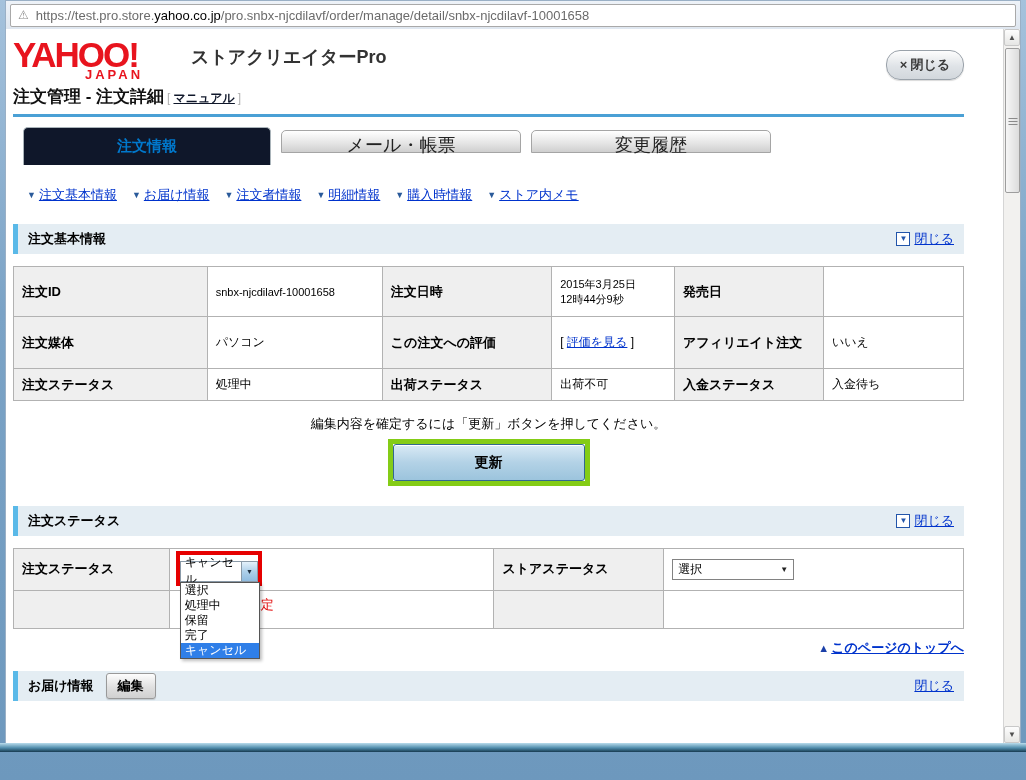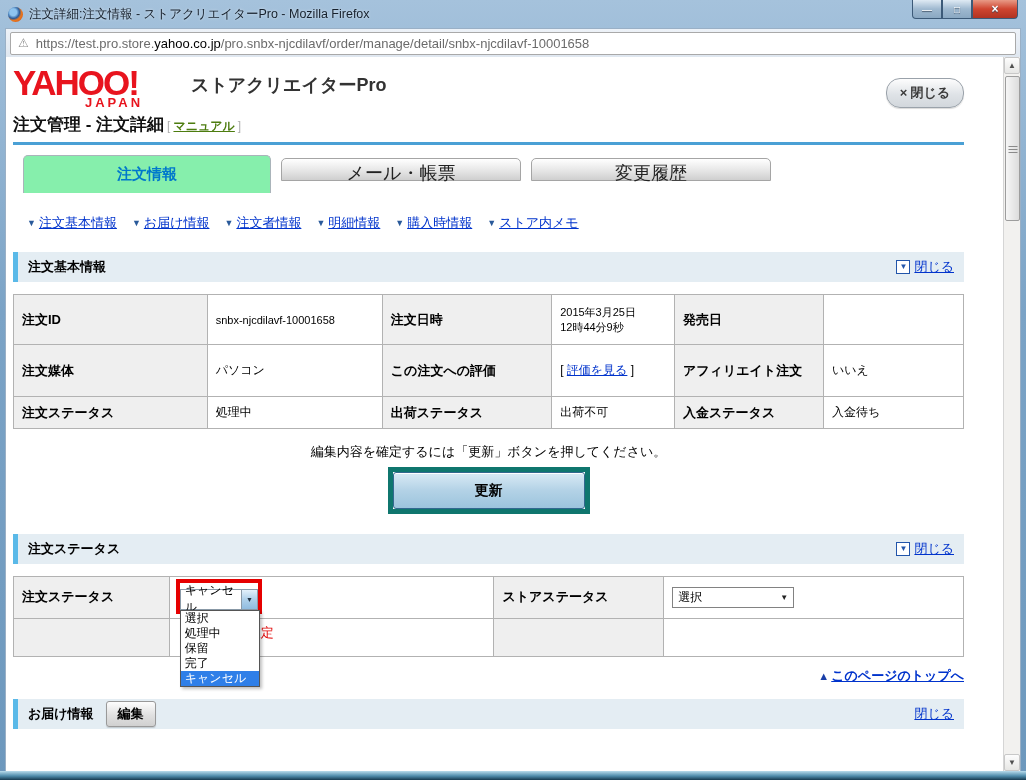--- a/index.html
+++ b/index.html
@@ -29,27 +29,27 @@
   .logo { width:178px; position:relative; cursor:pointer; }
   .logo-main { font-size:35px; font-weight:bold; letter-spacing:-2px; color:#e8141e; line-height:34px; }
   .logo-sub { font-size:13px; font-weight:bold; letter-spacing:3px; color:#e8141e; margin:-5px 0 0 72px; }
   .product-name { font-size:18px; font-weight:bold; color:#333; padding-top:7px; }
   .btn-gray { background:linear-gradient(#fdfdfd,#dfe3e7 55%,#d2d7dc); border:1px solid #9aa2aa; border-radius:14px; font-size:13px; font-weight:bold; color:#3a3a3a; padding:5px 13px; margin-left:auto; margin-top:12px; cursor:pointer; box-shadow:0 1px 1px rgba(0,0,0,.15); }
   .btn-gray .x { margin-right:3px; }
 
   .page-title-row { display:flex; align-items:baseline; margin-top:2px; }
   .page-title { font-size:17px; font-weight:bold; color:#111; }
   .bracket { color:#b0b0b0; font-size:12px; margin:0 3px; }
-  .manual-link { color:#4d7c0f; font-size:12px; font-weight:bold; text-decoration:underline; cursor:pointer; }
+  .manual-link { color:#0f172a; font-size:12px; font-weight:bold; text-decoration:underline; cursor:pointer; }
   .blue-rule { height:3px; background:#4aa0d5; margin-top:6px; }
 
   
   .tabs { display:flex; gap:10px; margin-top:10px; padding-left:10px; height:38px; align-items:flex-start; }
   .tab { text-align:center; border-radius:5px 5px 0 0; cursor:pointer; }
-  .tab-active { width:248px; height:38px; background:#86efac; border:1px solid #aab4ba; border-bottom:none; color:#0078cc; font-size:15px; font-weight:bold; line-height:36px; }
+  .tab-active { width:248px; height:38px; background:#0f172a; border:1px solid #aab4ba; border-bottom:none; color:#0078cc; font-size:15px; font-weight:bold; line-height:36px; }
   .tab-idle { width:240px; height:23px; margin-top:3px; background:linear-gradient(#ffffff,#e6e6e6 55%,#cfcfcf); border:1px solid #a5a5a5; color:#222; font-size:18px; line-height:29px; }
 
   
   .anchors { display:flex; gap:15px; margin:21px 0 0 14px; font-size:13px; }
   .anchor { display:flex; align-items:center; cursor:pointer; }
   .anchor .tri { color:#2a5a9a; font-size:9px; margin-right:3px; }
   .anchor a, .link { color:#0033cc; text-decoration:underline; }
 
   
   .sec { margin-top:20px; height:30px; background:#e4edf3; border-left:5px solid #5ab9e8; display:flex; align-items:center; padding:0 10px; }
@@ -59,21 +59,21 @@
 
   
   table { border-collapse:collapse; width:951px; margin-top:12px; font-size:12px; }
   td { border:1px solid #b2b2b2; padding:4px 8px; vertical-align:middle; }
   td.lbl { background:#efefef; font-weight:bold; font-size:13px; }
   table.t1 tr:nth-child(1) td { height:50px; }
   table.t1 tr:nth-child(2) td { height:52px; }
   table.t1 tr:nth-child(3) td, table.t1 tr:nth-child(4) td { height:32px; }
 
   .center-note { text-align:center; font-size:13px; margin-top:14px; color:#000; }
-  .redbox-wrap { width:fit-content; margin:6px auto 0; border:5px solid #0f766e; }
+  .redbox-wrap { width:fit-content; margin:6px auto 0; border:5px solid #84cc16; }
   .btn-update { width:192px; height:37px; background:linear-gradient(#d9eaf5,#b3d2e6 50%,#9cc4dd); border:1px solid #33688f; border-radius:3px; font-size:14px; font-weight:bold; color:#000; cursor:pointer; box-shadow:inset 0 1px 0 #fff; }
   .warning { text-align:center; color:#e00000; font-size:13px; margin-top:15px; text-decoration:underline; }
 
   
   table.t2 td { height:38px; }
   td.sel-cell { position:relative; padding:4px 6px; }
   .red-sel { display:inline-block; border:4px solid #e60000; margin-top:-2px; }
   .fake-select { display:inline-flex; align-items:center; width:78px; height:21px; border:1px solid #8a9aa8; background:#fff; font-size:12px; padding-left:4px; cursor:pointer; }
   .fake-select .arrow-btn { margin-left:auto; width:17px; height:19px; background:linear-gradient(#e4f1fb,#aed0ea 50%,#90bce0); border-left:1px solid #8a9aa8; font-size:7px; color:#234; display:flex; align-items:center; justify-content:center; }
   .droplist { position:absolute; left:10px; top:33px; width:80px; background:#fff; border:1px solid #555; box-shadow:2px 2px 3px rgba(0,0,0,.25); z-index:10; font-size:12px; }
@@ -98,35 +98,20 @@
   .sb-thumb { position:absolute; top:19px; left:1px; width:15px; height:145px; background:linear-gradient(90deg,#f6f6f6,#dcdcdc); border:1px solid #9d9d9d; border-radius:2px; cursor:grab; }
   .sb-grip { position:absolute; top:50%; left:50%; transform:translate(-50%,-50%); width:9px; height:8px; background:repeating-linear-gradient(0deg,#8a8a8a 0 1px,transparent 1px 3px); }
 
   .bottom-edge { height:9px; background:linear-gradient(#b9dcec,#4f8cab 55%,#173a50); margin:0; }
 </style>
 </head>
 <body>
 
 <div class="window">
 
-  <div class="titlebar">
-    <span class="ff-icon"></span>
-    <span class="win-title">注文詳細:注文情報 - ストアクリエイターPro - Mozilla Firefox</span>
-    <div class="win-controls">
-      <div class="wc-btn wc-min">
-          <span>—</span>
-        </div>
-      <div class="wc-btn">
-          <span>□</span>
-        </div>
-      <div class="wc-btn wc-close">
-          <span>×</span>
-        </div>
-    </div>
-  </div>
 
   <div class="urlrow">
     <div class="urlbar">
       <span class="warn-ic">⚠</span>
       <span class="url-dim">https://test.pro.store.</span>
         <span class="url-domain">yahoo.co.jp</span>
         <span class="url-dim">/pro.snbx-njcdilavf/order/manage/detail/snbx-njcdilavf-10001658</span>
     </div>
   </div>
 

